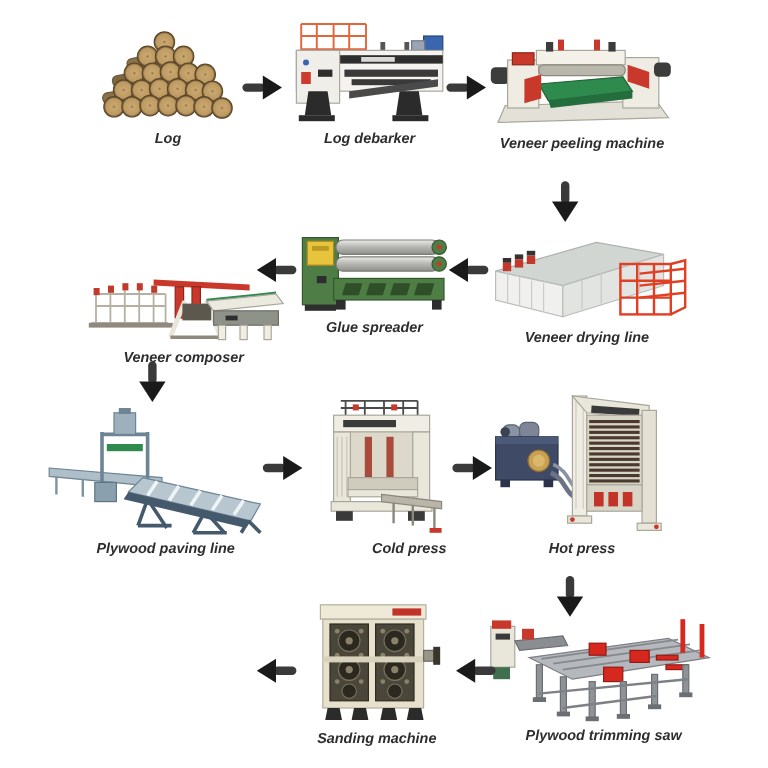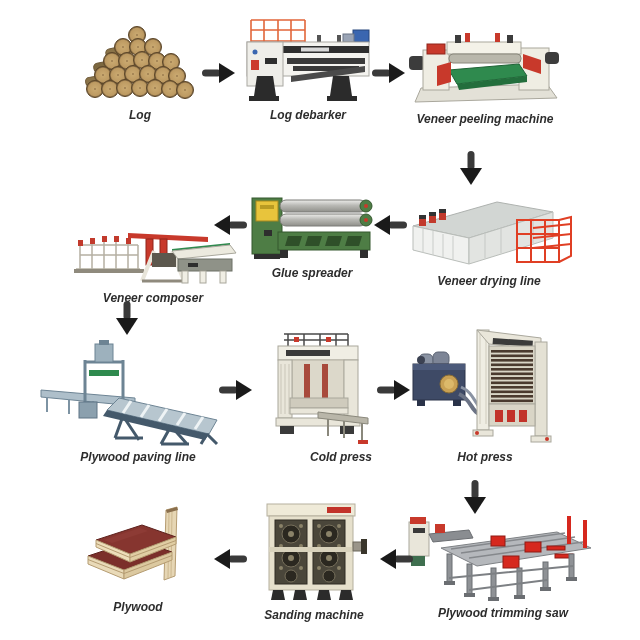--- a/index.html
+++ b/index.html
@@ -475,31 +475,14 @@
     <figcaption class="step-label">Sanding machine</figcaption>
   </figure>
 
   <div class="arrow" style="left:212px; top:546px;">
     <svg width="38" height="26" viewBox="0 0 38 26">
       <rect x="16" y="9.5" width="19" height="7" rx="3.5" fill="#3a3a3a"></rect>
       <polygon points="18,3 2,13 18,23" fill="#1a1a1a"></polygon>
     </svg>
   </div>
 
-  <figure class="step" style="left:76px; top:500px; width:124px; margin:0;">
-    <svg class="ill" width="116" height="96" viewBox="0 0 116 96">
-      <path d="M86 10 L97 7 L95 76 L84 80 Z" fill="#e6d6b4" stroke="#b59c72"></path>
-      <path d="M89 11 L88 78 M92 10 L91 77" stroke="#cdb88f" stroke-width="1"></path>
-      <path d="M86 10 L97 7 L98 10 L87 13 Z" fill="#8a6f4d"></path>
-      <path d="M8 56 L56 40 L92 52 L44 70 Z" fill="#7b2f2a" stroke="#5d211d"></path>
-      <path d="M8 56 L44 70 L44 79 L8 64 Z" fill="#e9dab8" stroke="#b59c72"></path>
-      <path d="M44 70 L92 52 L92 60 L44 79 Z" fill="#dcc9a0" stroke="#b59c72"></path>
-      <path d="M8 59.5 L44 73.5 L92 55.5" stroke="#b59c72" stroke-width="1" fill="none"></path>
-      <path d="M16 40 L62 25 L96 37 L50 54 Z" fill="#86352f" stroke="#5d211d"></path>
-      <path d="M24 40 L60 28 L68 31 L32 43 Z" fill="#93403a" opacity="0.6"></path>
-      <path d="M16 40 L50 54 L50 62 L16 47 Z" fill="#eddeba" stroke="#b59c72"></path>
-      <path d="M50 54 L96 37 L96 44 L50 62 Z" fill="#e0cda3" stroke="#b59c72"></path>
-      <path d="M16 43.5 L50 57.5 L96 40.5" stroke="#b59c72" stroke-width="1" fill="none"></path>
-    </svg>
-    <figcaption class="step-label">Plywood</figcaption>
-  </figure>
 
 </div>
 
 </body></html>

